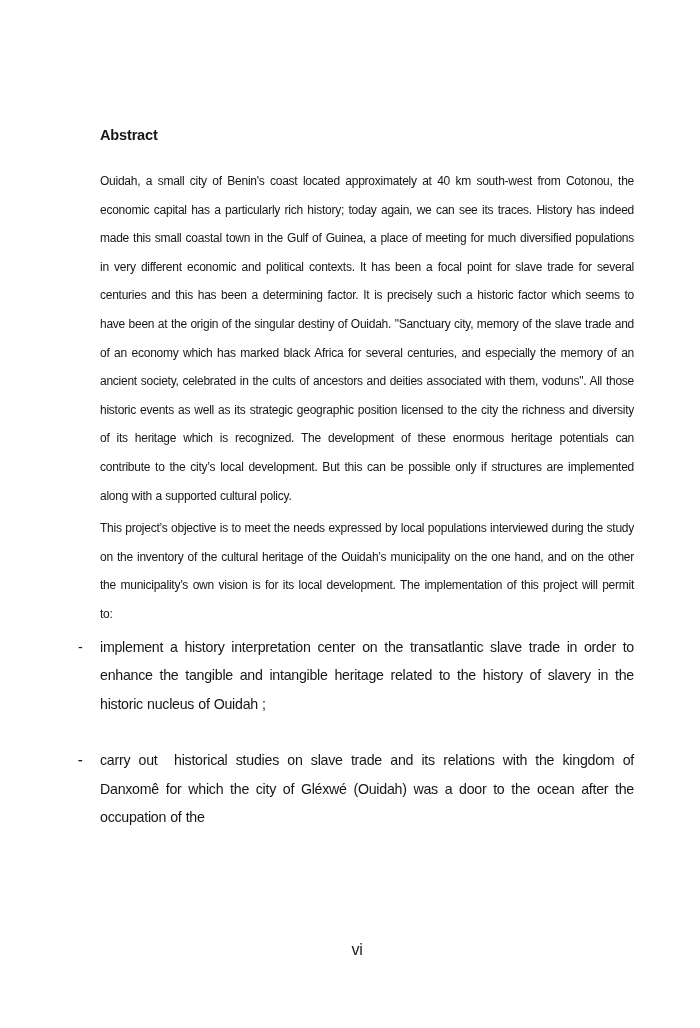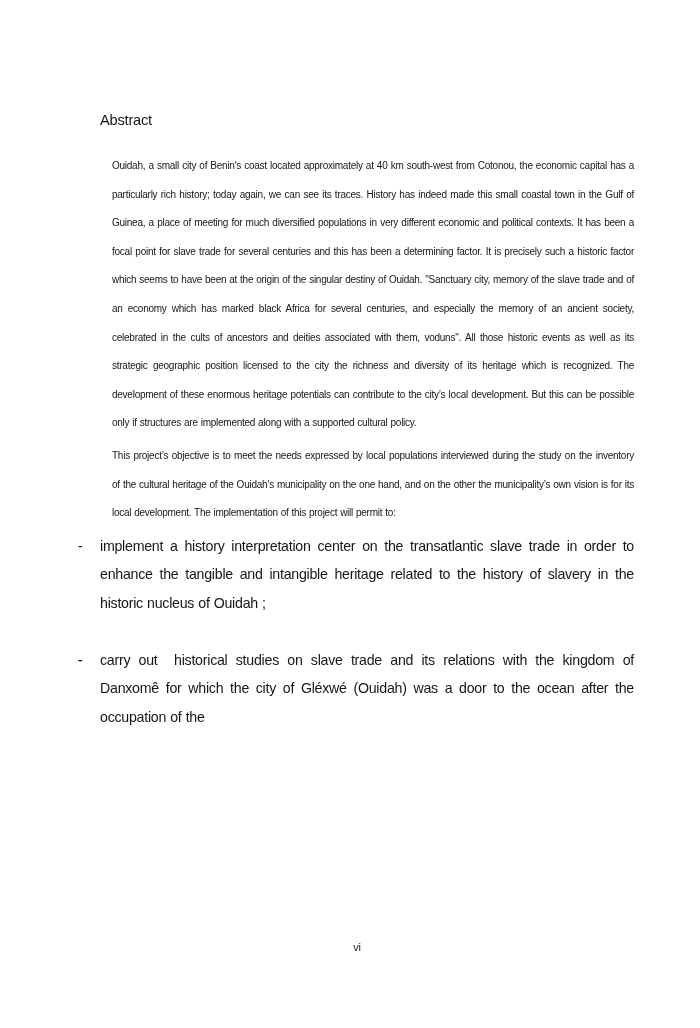--- a/index.html
+++ b/index.html
@@ -17,31 +17,31 @@
     overflow: hidden;
   }
   .content {
     position: absolute;
     left: 100px;
     top: 112px;
     width: 534px;
   }
   .heading {
     font-size: 14.6px;
-    font-weight: 400;
+    font-weight: 700;
     letter-spacing: -0.2px;
     line-height: 17px;
-    margin: 0 0 23px 0;
+    margin: 15px 0 23px 0;
   }
   .para {
-    font-size: 10px;
+    font-size: 12px;
     letter-spacing: -0.25px;
     line-height: 28.6px;
     text-align: justify;
-    margin: 0 0 4px 12px;
+    margin: 0 0 4px 0;
     word-spacing: 0.4px;
   }
   .bullets {
     list-style: none;
     margin: 4px 0 0 0;
     padding: 0;
   }
   .bullet-item {
     position: relative;
     font-size: 14.2px;
@@ -59,21 +59,21 @@
     left: -22px;
     top: 0;
   }
   .page-number {
     position: absolute;
     top: 941px;
     left: 0;
     width: 100%;
     text-align: center;
     text-indent: 14px;
-    font-size: 11px;
+    font-size: 16px;
     letter-spacing: -0.2px;
     color: #1a1a1a;
   }
 </style>
 </head>
 <body>
 
 <div class="page">
   <div class="content">
 

